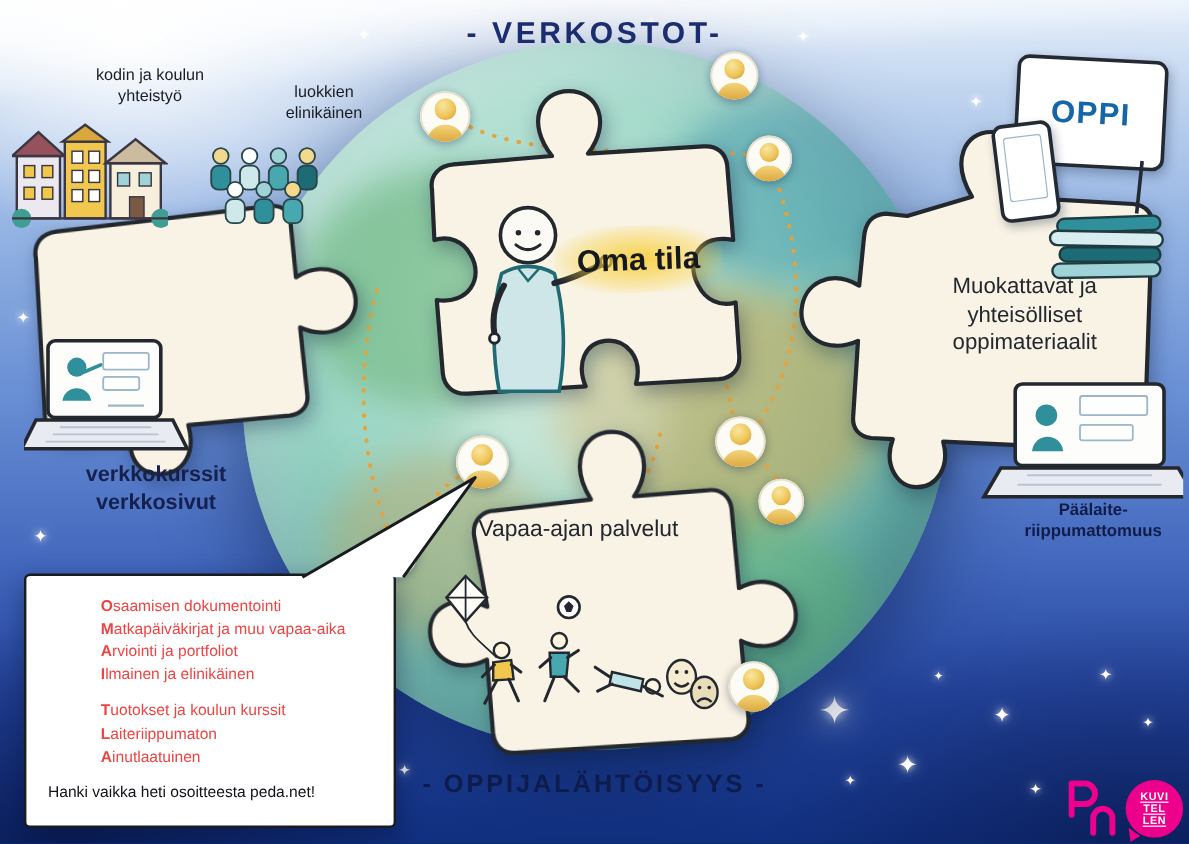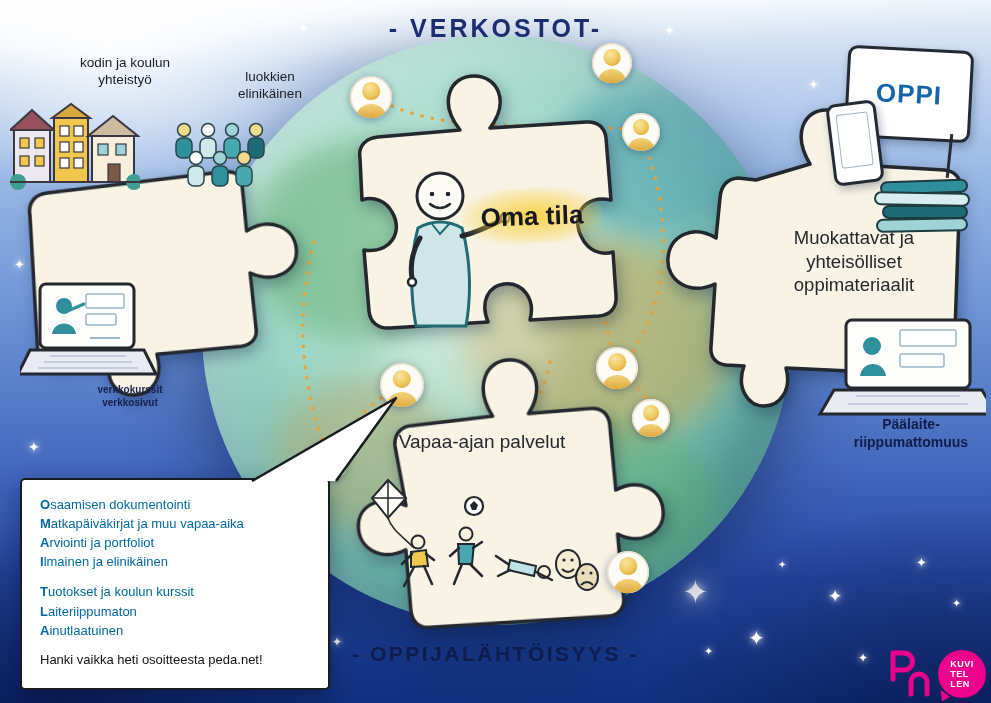--- a/index.html
+++ b/index.html
@@ -45,30 +45,30 @@
   .title-top{top:14px;font-size:25px;letter-spacing:3px;color:#1b2d6e;}
   .title-bottom{top:642px;font-size:21px;letter-spacing:2.5px;color:#0d1b4d;}
   
   .omatila{position:absolute;left:462px;top:188px;width:140px;height:56px;z-index:7;display:flex;align-items:center;justify-content:center;
     background:radial-gradient(ellipse at center, rgba(248,208,64,.95) 0%, rgba(248,208,64,.35) 55%, rgba(248,208,64,0) 78%);
     font-size:26px;font-weight:700;color:#15181f;transform:rotate(-2deg);}
   
   .bubble{position:absolute;left:20px;top:478px;width:310px;height:212px;box-sizing:border-box;z-index:9;
     background:#fff;border:2.5px solid #181b20;border-radius:5px;padding:15px 18px;
     box-shadow:0 8px 22px rgba(5,15,50,.4);}
-  .bubble .line{font-size:13px;line-height:1.47;color:#0369a1;}
+  .bubble .line{font-size:13px;line-height:1.47;color:#ef4444;margin-left:44px;}
   .bubble .line::first-letter{font-weight:800;}
   .bubble .gap{margin-top:11px;}
   .bubble .footer{margin-top:12px;font-size:13px;color:#101318;}
   
   .book{position:absolute;height:14px;border:2px solid #1d3b40;border-radius:7px;box-sizing:border-box;}
   
   .kuvitellen{position:absolute;left:938px;top:650px;width:48px;height:48px;border-radius:50%;background:#ec008c;color:#fff;
-    display:flex;align-items:center;justify-content:center;text-align:left;z-index:9;
-    font-size:9px;font-weight:700;line-height:1.12;letter-spacing:.5px;white-space:pre-line;}
+    display:flex;align-items:center;justify-content:center;text-align:center;z-index:9;
+    font-size:9px;font-weight:700;line-height:1.12;letter-spacing:.5px;white-space:pre-line;text-decoration:underline;}
   .kuvitellen::after{content:"";position:absolute;left:1px;bottom:-4px;width:11px;height:11px;background:#ec008c;
     clip-path:polygon(0 0, 100% 40%, 40% 100%);transform:rotate(14deg);}
 </style>
 </head>
 <body>
 
 <div class="stage">
 
   <div class="band"></div>
   <div class="tlglow"></div>
@@ -260,21 +260,21 @@
   <div class="avatar" style="left:380px;top:363px;width:44px;height:44px"></div>
   <div class="avatar" style="left:308px;top:441px;width:40px;height:40px"></div>
   <div class="avatar" style="left:596px;top:347px;width:42px;height:42px"></div>
   <div class="avatar" style="left:632px;top:399px;width:38px;height:38px"></div>
   <div class="avatar" style="left:607px;top:551px;width:42px;height:42px"></div>
 
   <div class="note" style="left:50px;top:54px;width:150px;font-size:13.5px;color:#191c23">kodin ja koulun
 yhteistyö</div>
   <div class="note" style="left:212px;top:68px;width:116px;font-size:13.5px;color:#191c23">luokkien
 elinikäinen</div>
-  <div class="note" style="left:60px;top:384px;width:140px;font-size:10px;font-weight:700;color:#16204d">verkkokurssit
+  <div class="note" style="left:60px;top:384px;width:140px;font-size:18px;font-weight:700;color:#16204d">verkkokurssit
 verkkosivut</div>
   <div class="note" style="left:836px;top:416px;width:150px;font-size:14px;font-weight:600;color:#121c4a">Päälaite-
 riippumattomuus</div>
 
   <div class="title title-top">- VERKOSTOT-</div>
   <div class="title title-bottom">- OPPIJALÄHTÖISYYS -</div>
 
   <div class="bubble">
     <div class="line">Osaamisen dokumentointi</div>
     <div class="line">Matkapäiväkirjat ja muu vapaa-aika</div>

